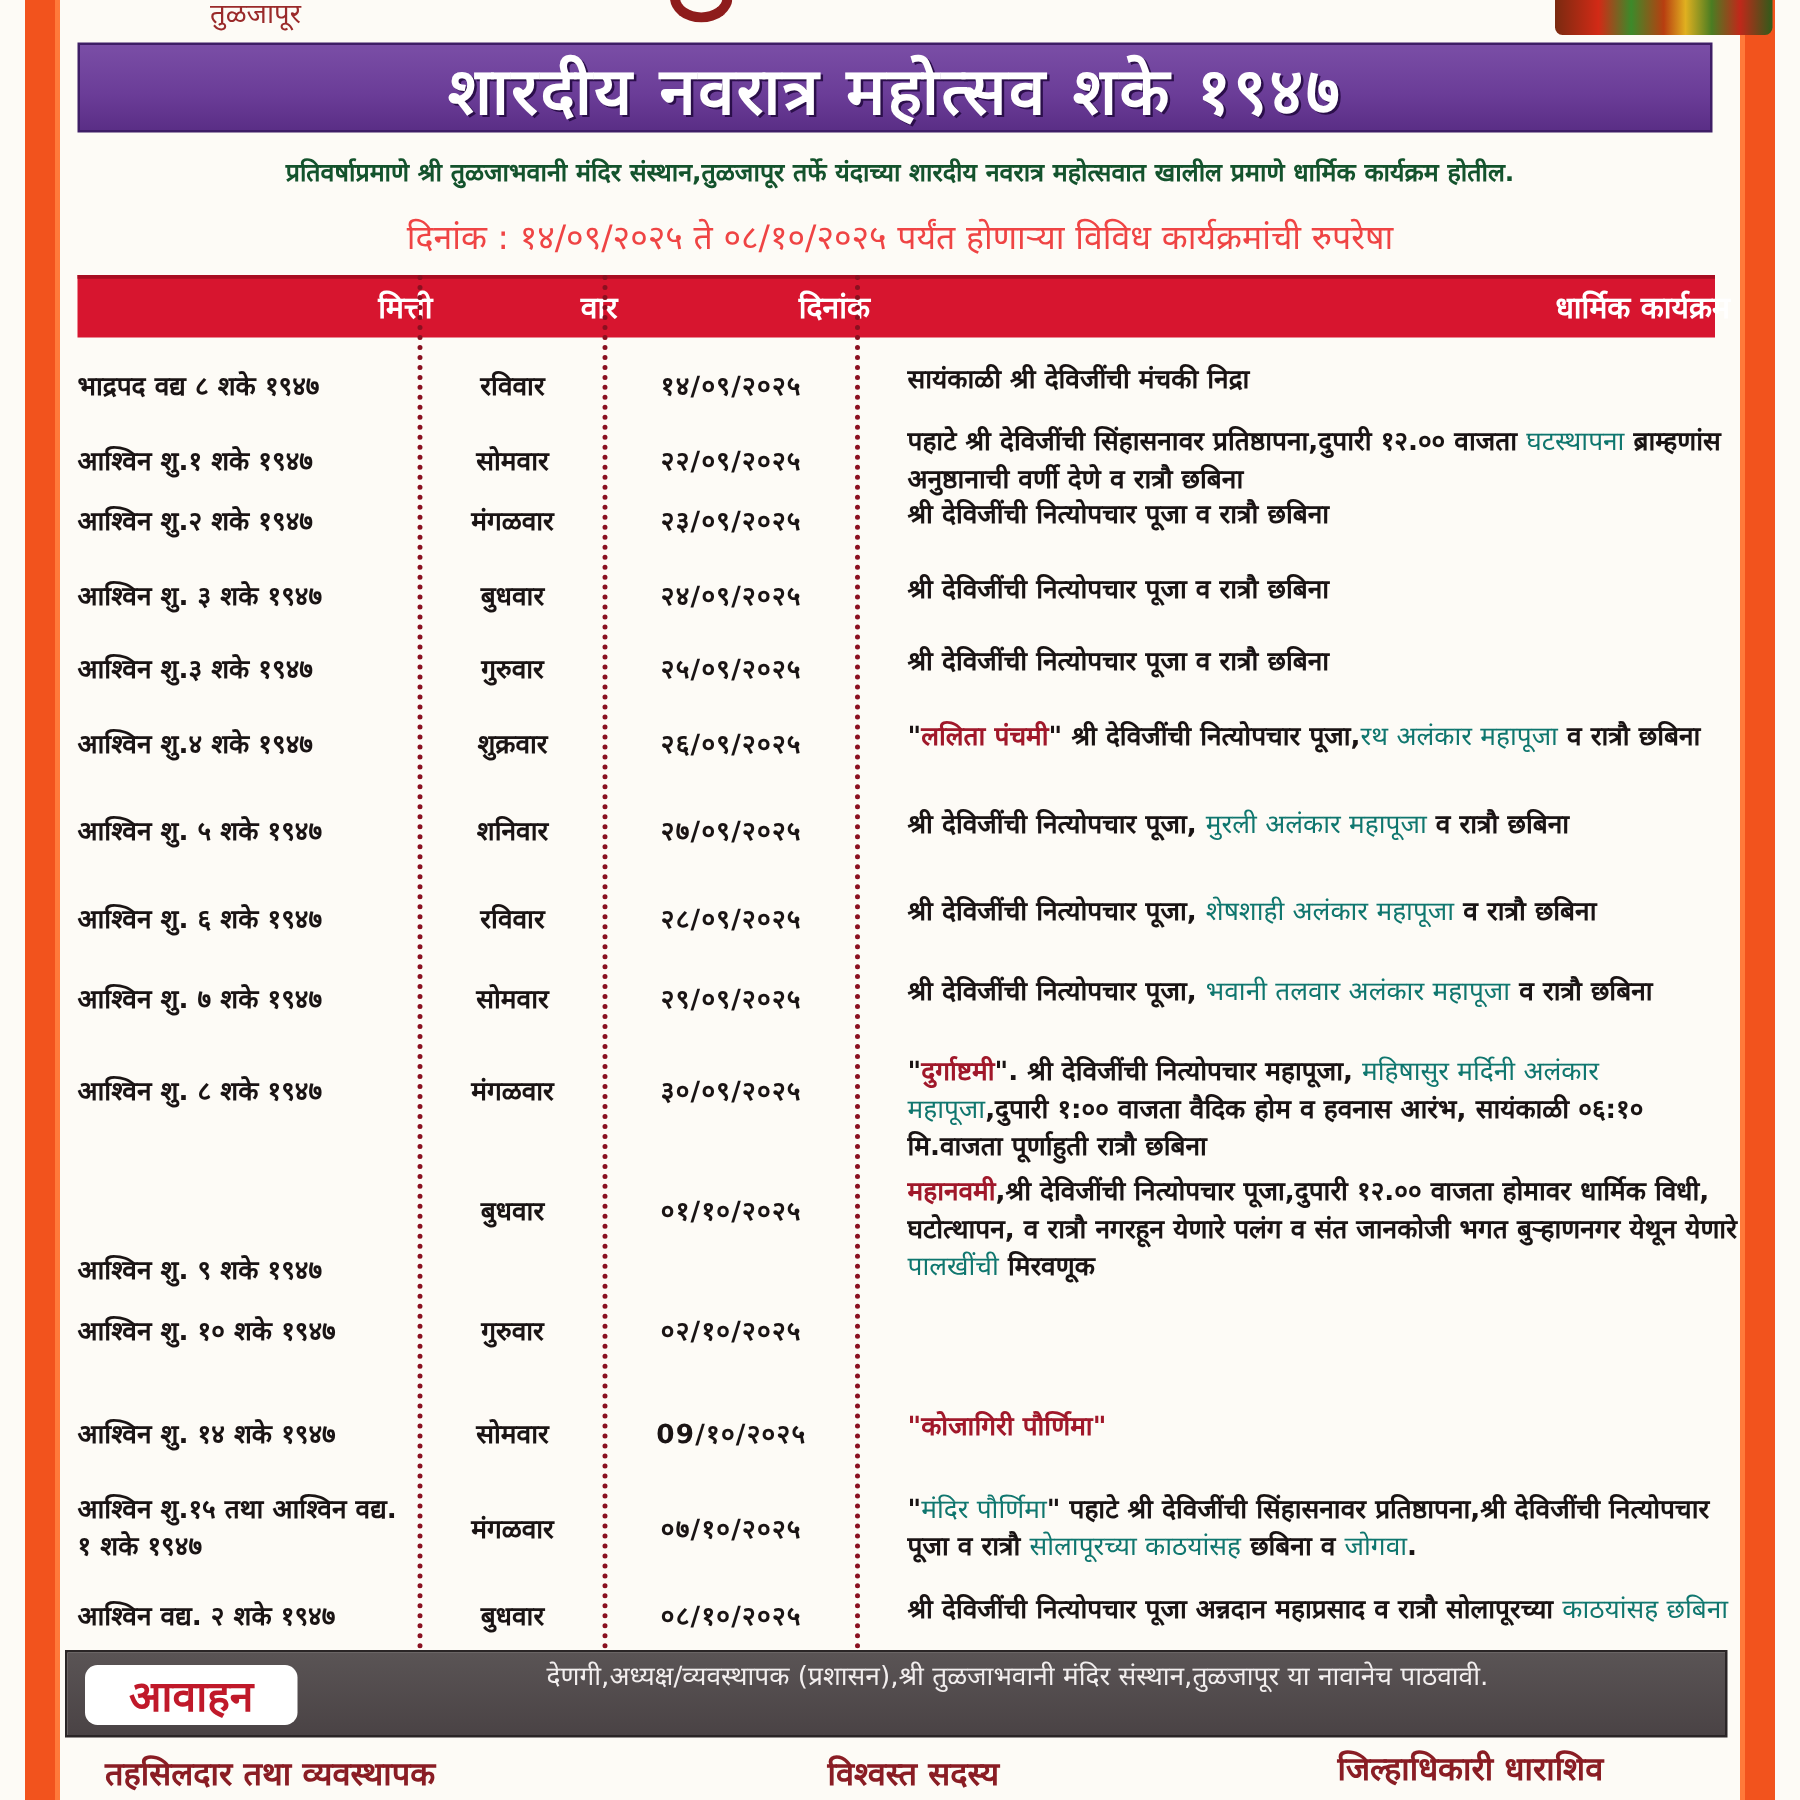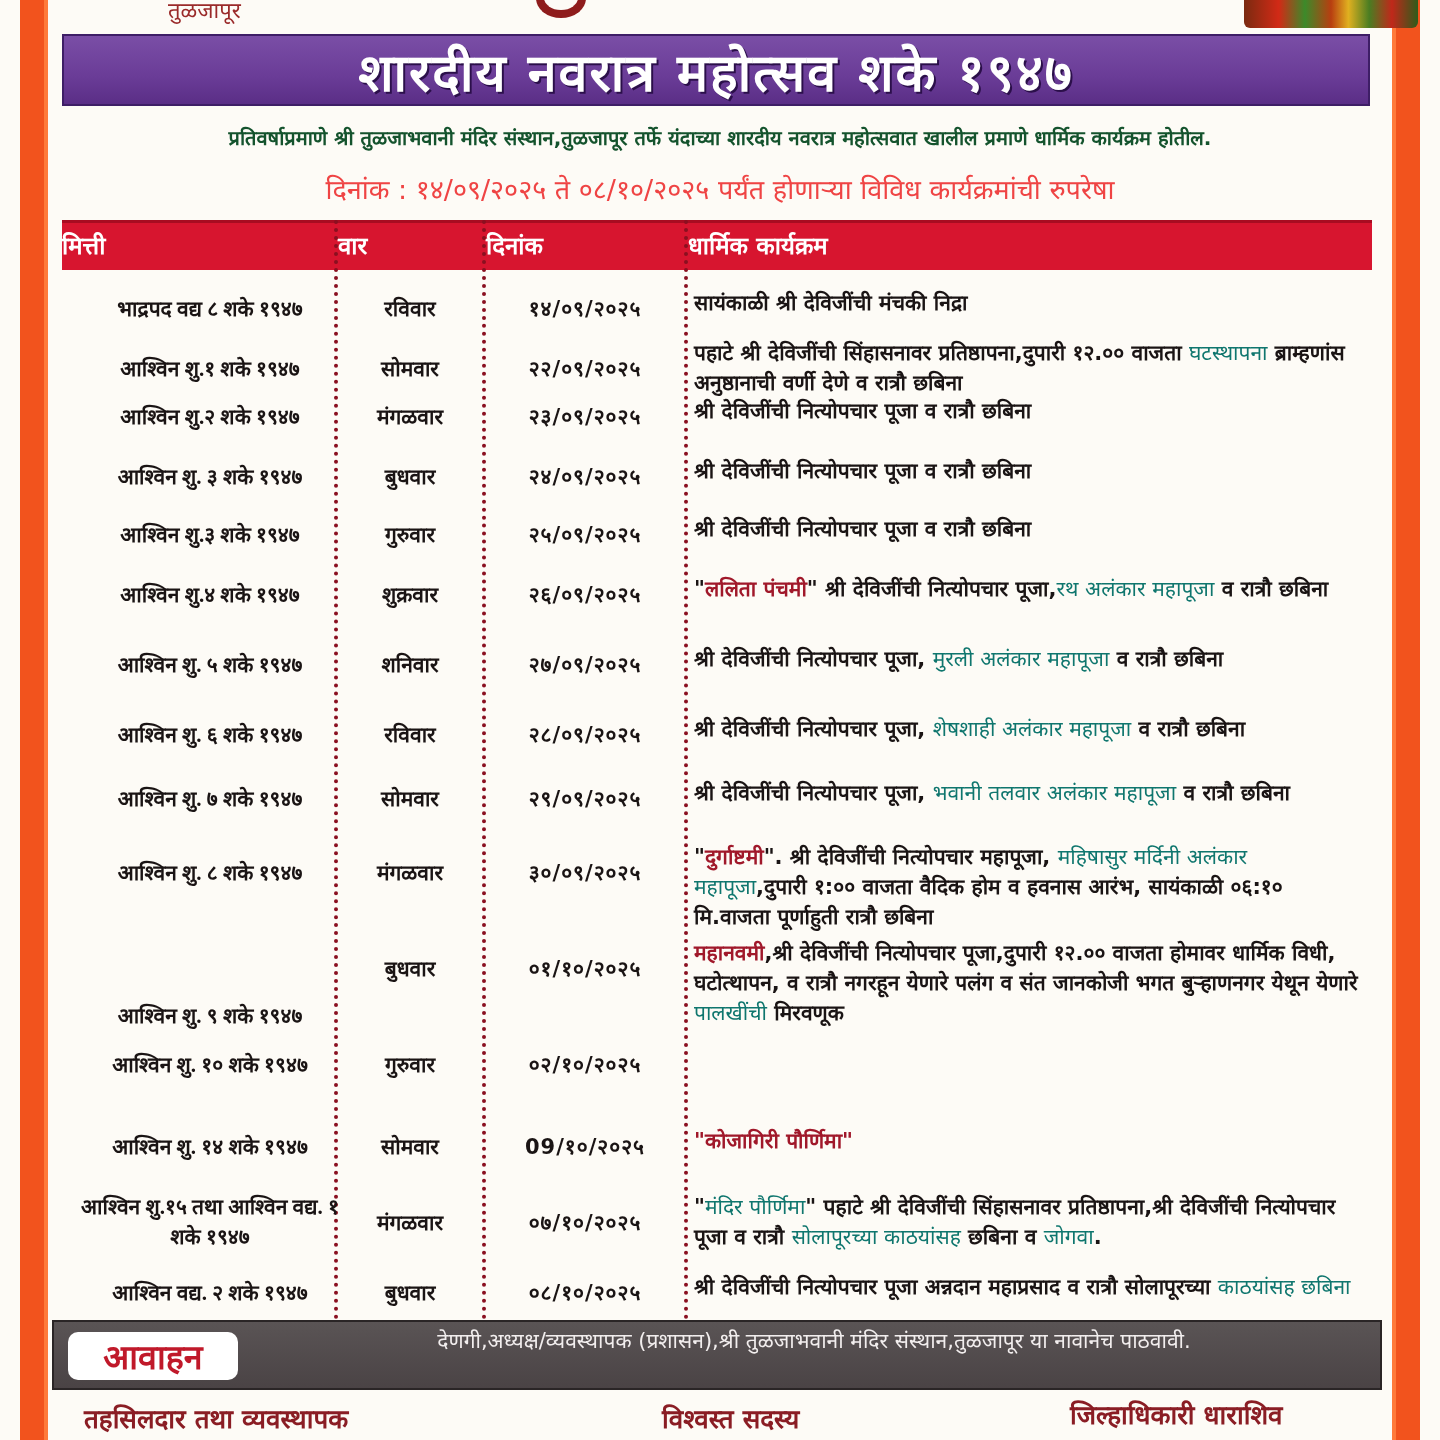--- a/index.html
+++ b/index.html
@@ -25,29 +25,29 @@
     background: linear-gradient(180deg,#7a4ea6,#6a3c97 60%,#5a2e86); border: 2px solid #3e1e66; box-sizing: border-box;
     display: flex; align-items: center; justify-content: center; }
   .title-banner span { color: #ffffff; font-size: 52px; font-weight: bold; letter-spacing: 2px; text-shadow: 2px 2px 0 #2b0f4a; }
 
   .intro { position: absolute; left: 62px; top: 124px; width: 1316px; text-align: center; font-size: 20px; font-weight: bold; color: #14532d; }
   .date-range { position: absolute; left: 62px; top: 170px; width: 1316px; text-align: center; font-size: 27px; color: #ef4444; }
 
   .table { position: absolute; left: 62px; top: 220px; width: 1310px; height: 1100px; }
   .thead { position: absolute; left: 0; top: 0; width: 1310px; height: 50px; background: #d7152f;
     border-top: 3px solid #a80c21; box-sizing: border-box; }
-  .th { position: absolute; top: 0; height: 47px; line-height: 47px; text-align: left; color: #fff; font-weight: bold; font-size: 24px; }
+  .th { position: absolute; top: 0; height: 47px; line-height: 47px; text-align: right; color: #fff; font-weight: bold; font-size: 24px; padding-left: 12px; }
   .sep { position: absolute; top: 0; width: 0; height: 1100px; border-left: 4px dotted #8a1020; }
 
   .row { position: absolute; left: 0; width: 1310px; }
   .cell { position: absolute; font-size: 21px; font-weight: bold; color: #1a1414; }
-  .c-tithi { left: 12px; width: 272px; text-align: center; font-family: Liberation Serif, serif; }
+  .c-tithi { left: 0; width: 272px; text-align: left; }
   .c-day { left: 276px; width: 144px; text-align: center; }
   .c-date { left: 424px; width: 198px; text-align: center; letter-spacing: 1px; }
-  .c-prog { left: 632px; width: 672px; line-height: 30px; }
+  .c-prog { left: 664px; width: 672px; line-height: 30px; }
   .hl { color: #0f766e; font-weight: normal; }
   .hl-b { color: #a0182a; }
 
   .appeal { position: absolute; left: 52px; top: 1320px; width: 1330px; height: 70px;
     background: linear-gradient(180deg,#5a5455,#4a4345); border: 2px solid #2a2526; box-sizing: border-box; }
   .appeal-badge { position: absolute; left: 14px; top: 10px; width: 170px; height: 48px; background: #fff; border-radius: 10px;
     display: flex; align-items: center; justify-content: center; color: #c0192a; font-size: 34px; font-weight: bold; }
   .appeal-text { position: absolute; left: 200px; top: 4px; width: 1120px; text-align: center; color: #f2eeee; font-size: 21px; line-height: 30px; }
 
   .signatory { position: absolute; top: 1400px; font-size: 26px; color: #8a1d24; font-weight: bold; }

